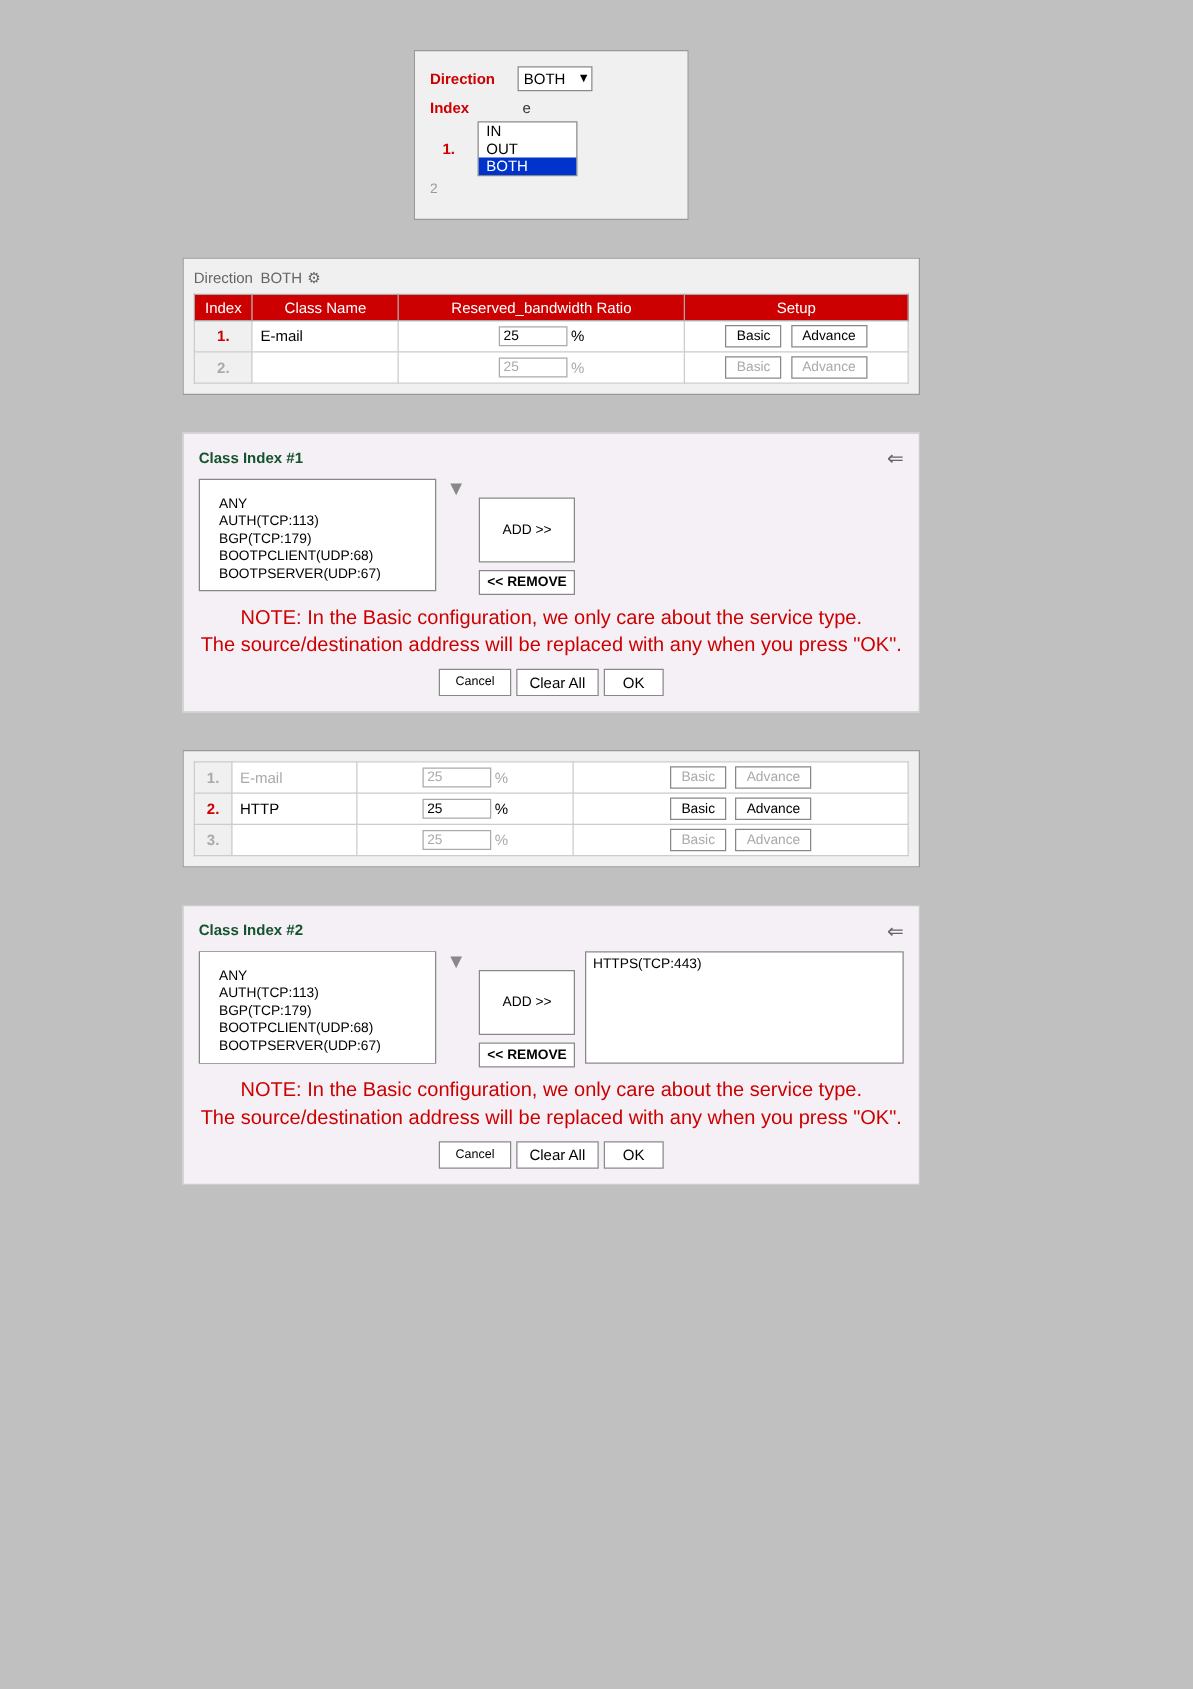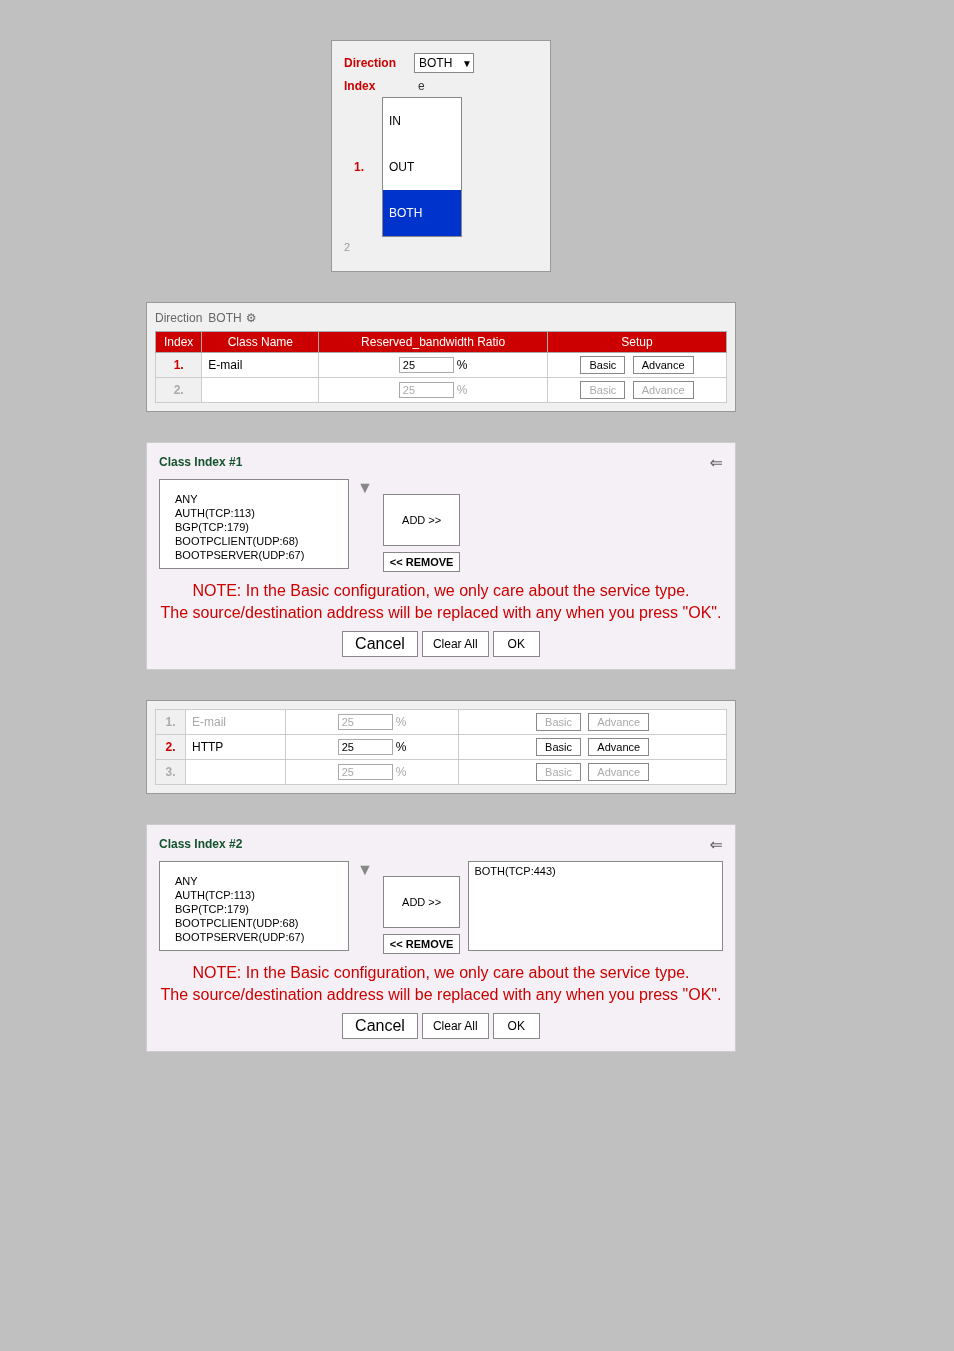--- a/index.html
+++ b/index.html
@@ -86,21 +86,21 @@
       margin-left: 4px;
     }
 
     .dropdown-menu {
       background: white;
       border: 1px solid #888;
       width: 80px;
       margin-left: 4px;
     }
     .dropdown-menu div {
-      padding: 16px 6px;
+      padding: 0 6px;
       cursor: pointer;
       font-size: 12px;
     }
     .dropdown-menu div.selected {
       background: #0033cc;
       color: white;
     }
 
     .table-row-1 {
       display: flex;
@@ -287,21 +287,21 @@
       display: flex;
       justify-content: center;
       gap: 4px;
     }
 
     .btn-cancel {
       background: white;
       border: 1px solid #888;
       padding: 3px 12px;
       cursor: pointer;
-      font-size: 16px;
+      font-size: 10px;
     }
     .btn-clear-all {
       background: white;
       border: 1px solid #888;
       padding: 3px 10px;
       cursor: pointer;
       font-size: 12px;
     }
     .btn-ok {
       background: white;
@@ -506,21 +506,21 @@
       <div style="display:flex; align-items:center; margin-right:2px;">
         <span style="font-size:16px; color:#888; cursor:pointer;">▼</span>
       </div>
 
       <div class="middle-buttons">
         <button class="btn-add">ADD &gt;&gt;</button>
         <button class="btn-remove">&lt;&lt; REMOVE</button>
       </div>
 
       <div class="right-list-box">
-        <div>BOTH(TCP:443)</div>
+        <div>HTTPS(TCP:443)</div>
       </div>
     </div>
 
     <div class="note-text">
       <div>NOTE: In the Basic configuration, we only care about the service type.</div>
       <div>The source/destination address will be replaced with any when you press "OK".</div>
     </div>
 
     <div class="action-buttons">
       <button class="btn-cancel">Cancel</button>

